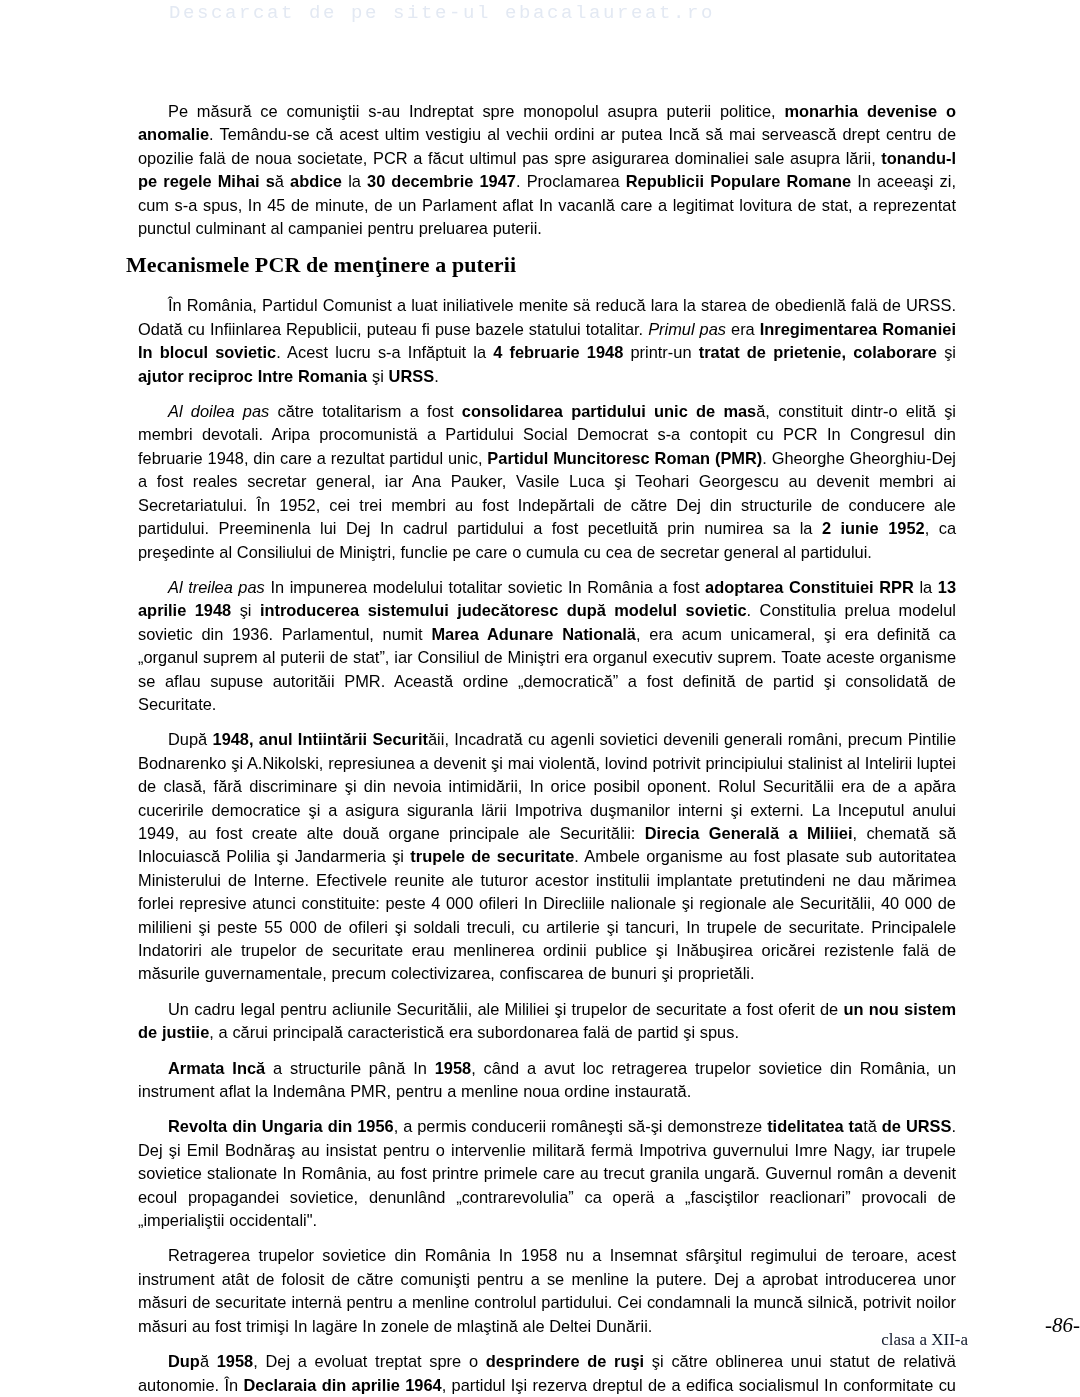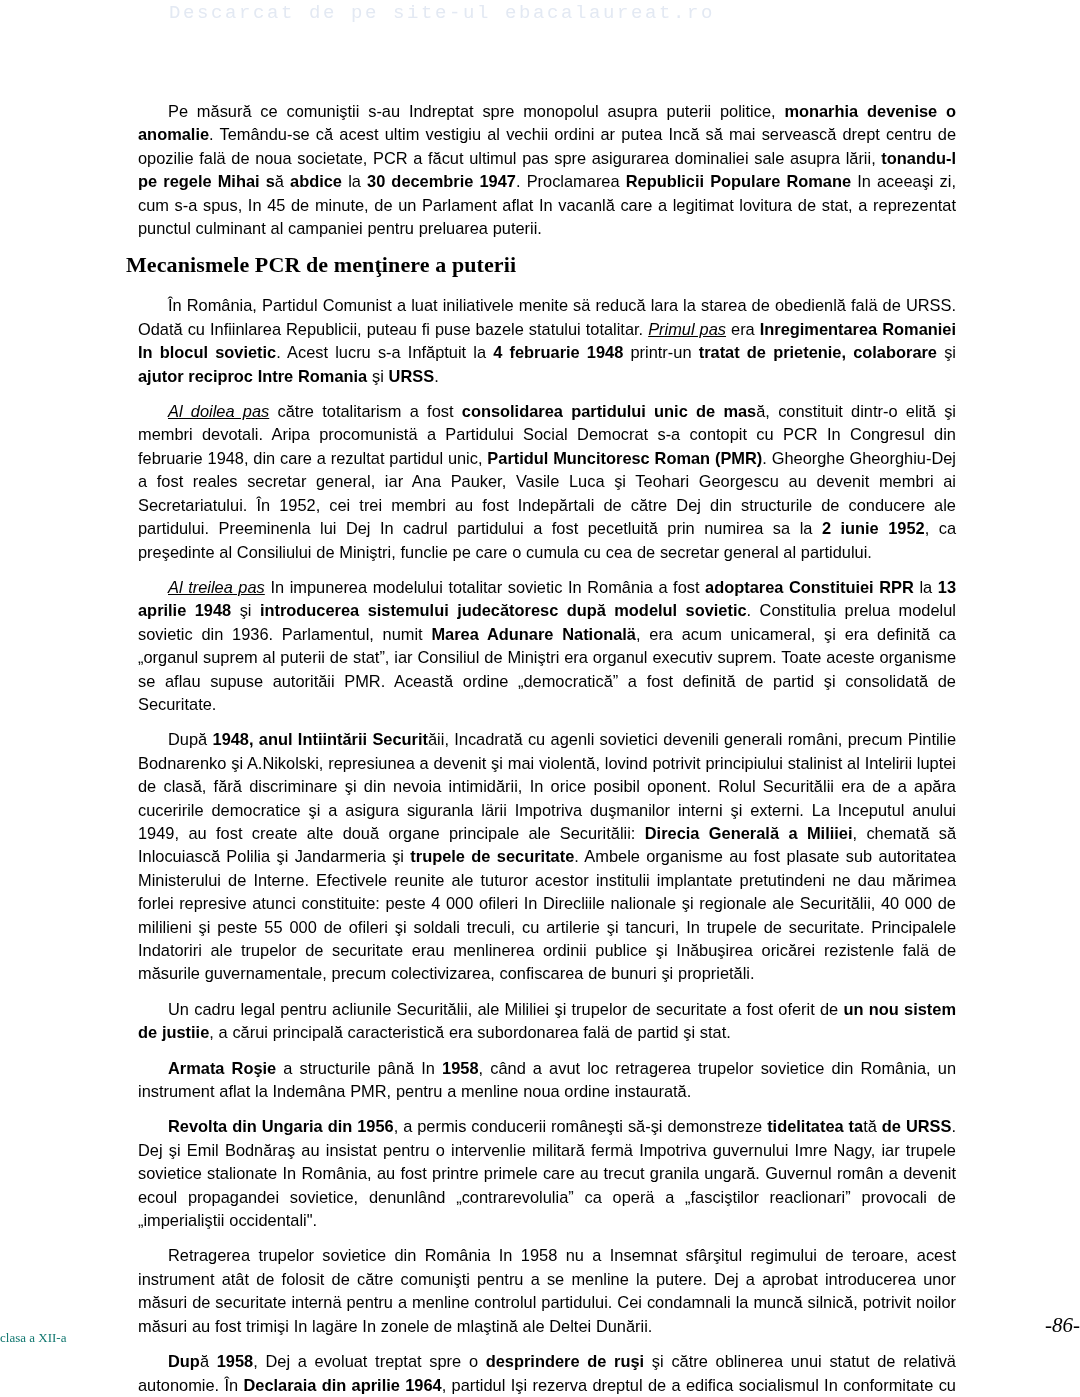--- a/index.html
+++ b/index.html
@@ -65,64 +65,65 @@
     font-weight: bold;
     font-size: 22px;
     line-height: 26px;
     margin: 8px 0 16px 0;
     text-align: left;
     text-indent: 0;
     letter-spacing: 0.1px;
   }
 
   b { font-weight: bold; }
-  i { font-style: italic; text-decoration: underline; }
+  i { font-style: italic; }
 
   
   .page-number {
     position: absolute;
     left: 0;
     top: 1313px;
     width: 1080px;
     text-align: right;
     font-family: "Liberation Serif", serif;
     font-size: 21px;
     color: #000;
     font-style: italic;
   }
   .footer-note {
     position: absolute;
     left: 0;
     top: 1330px;
     width: 968px;
+    text-align: right;
     font-family: "Liberation Serif", serif;
-    font-size: 13px;
-    color: #0f766e;
+    font-size: 17px;
+    color: #0f172a;
   }
 </style>
 </head>
 <body>
 
 <div class="page">
 
   <div class="watermark" style="color: rgb(227, 233, 243);">Descarcat de pe site-ul ebacalaureat.ro</div>
 
   <div class="content">
 
 
     <p class="body indent"><span>Pe măsură  ce comuniştii s-au Indreptat spre monopolul asupra puterii politice, </span><b>monarhia devenise o anomalie</b><span>. Temându-se că acest ultim vestigiu al vechii ordini ar putea Incă să mai servească drept centru de opozilie falä  de noua societate, PCR a făcut  ultimul pas spre asigurarea dominaliei sale asupra lării, </span><b>tonandu-l pe regele Mihai s</b><span>ă</span><b> abdice</b><span> la </span><b>30 decembrie 1947</b><span>. Proclamarea </span><b>Republicii Populare Romane</b><span> In aceeaşi zi, cum s-a spus, In 45 de minute, de un Parlament aflat In vacanlă care a legitimat lovitura de stat, a reprezentat punctul culminant al campaniei pentru preluarea puterii.</span></p>
 
     <h2 class="section-heading">Mecanismele PCR de menţinere a puterii</h2>
 
     <p class="body indent"><span>În România, Partidul Comunist a luat iniliativele menite sä  reducă  lara la starea de obedienlă falä de URSS. Odată cu Infiinlarea Republicii, puteau fi puse bazele statului totalitar. </span><i>Primul pas</i><span> era </span><b>Inregimentarea Romaniei In blocul sovietic</b><span>. Acest lucru s-a Infăptuit la </span><b>4 februarie 1948</b><span> printr-un </span><b>tratat de prietenie, colaborare</b><span> şi </span><b>ajutor reciproc Intre Romania</b><span> şi </span><b>URSS</b><span>.</span></p>
     <p class="body indent"><i>Al doilea pas</i><span> către totalitarism a fost </span><b>consolidarea partidului unic de mas</b><span>ă</span><span>, constituit dintr-o elită şi membri devotali. Aripa procomunistä a Partidului Social Democrat s-a contopit cu PCR In Congresul din februarie 1948, din care a rezultat partidul unic, </span><b>Partidul Muncitoresc Roman (PMR)</b><span>. Gheorghe Gheorghiu-Dej a fost reales secretar general, iar Ana Pauker, Vasile Luca şi Teohari Georgescu au devenit membri ai Secretariatului. În 1952, cei trei membri au fost Indepărtali de către Dej din structurile de conducere ale partidului. Preeminenla lui Dej In cadrul partidului a fost pecetluită prin numirea sa la </span><b>2 iunie 1952</b><span>, ca preşedinte al Consiliului de Miniştri, funclie pe care o cumula cu cea de secretar general al partidului.</span></p>
     <p class="body indent"><i>Al treilea pas</i><span> In impunerea modelului totalitar sovietic In România a fost </span><b>adoptarea Constituiei RPR</b><span> la </span><b>13 aprilie 1948</b><span> şi </span><b>introducerea sistemului judecătoresc după modelul sovietic</b><span>. Constitulia prelua modelul sovietic din 1936. Parlamentul, numit </span><b>Marea Adunare Nationalä</b><span>, era acum unicameral, şi era definită ca „organul suprem al puterii de stat”, iar Consiliul de Miniştri era organul executiv suprem. Toate aceste organisme se aflau supuse autorităii PMR. Această ordine „democratică” a fost definită de partid şi consolidată de Securitate.</span></p>
     <p class="body indent"><span>După </span><b>1948, anul Intiintării Securit</b><span>ăii</span><span>, Incadrată cu agenli sovietici devenili generali români, precum Pintilie Bodnarenko şi A.Nikolski, represiunea a devenit şi mai violentă, lovind potrivit principiului stalinist al Intelirii luptei de clasă, fără  discriminare şi din nevoia intimidării, In orice posibil oponent. Rolul Securitălii era de a apăra  cuceririle democratice şi a asigura siguranla lärii  Impotriva duşmanilor interni şi externi. La Inceputul anului 1949, au fost create alte două organe principale ale Securitălii: </span><b>Direcia Generală a Miliiei</b><span>, chemată să Inlocuiască Polilia şi Jandarmeria şi </span><b>trupele de securitate</b><span>. Ambele organisme au fost plasate sub autoritatea Ministerului de Interne. Efectivele reunite ale tuturor acestor institulii implantate pretutindeni ne dau mărimea forlei represive atunci constituite: peste 4 000 ofileri In Direcliile nalionale şi regionale ale Securitălii, 40 000 de mililieni şi peste 55 000 de ofileri şi soldali treculi, cu artilerie şi tancuri, In trupele de securitate. Principalele Indatoriri ale trupelor de securitate erau menlinerea ordinii publice şi Inăbuşirea oricărei rezistenle falä de măsurile guvernamentale, precum colectivizarea, confiscarea de bunuri şi proprietăli.</span></p>
-    <p class="body indent"><span>Un cadru legal pentru acliunile Securitălii, ale Mililiei şi trupelor de securitate a fost oferit de </span><b>un nou sistem de justiie</b><span>, a cărui principală caracteristică era subordonarea falä de partid şi stat.</span></p>
-    <p class="body indent"><b>Armata Roşie</b><span> a structurile până In </span><b>1958</b><span>, când a avut loc retragerea trupelor sovietice din România, un instrument aflat la Indemâna PMR, pentru a menline noua ordine instaurată.</span></p>
+    <p class="body indent"><span>Un cadru legal pentru acliunile Securitălii, ale Mililiei şi trupelor de securitate a fost oferit de </span><b>un nou sistem de justiie</b><span>, a cărui principală caracteristică era subordonarea falä de partid şi spus.</span></p>
+    <p class="body indent"><b>Armata Incă</b><span> a structurile până In </span><b>1958</b><span>, când a avut loc retragerea trupelor sovietice din România, un instrument aflat la Indemâna PMR, pentru a menline noua ordine instaurată.</span></p>
     <p class="body indent"><b>Revolta din Ungaria din 1956</b><span>, a permis conducerii româneşti să-şi demonstreze </span><b>tidelitatea ta</b><span>tă</span><b> de URSS</b><span>. Dej şi Emil Bodnăraş au insistat pentru o intervenlie militară fermä Impotriva guvernului Imre Nagy, iar trupele sovietice stalionate In România, au fost printre primele care au trecut granila ungară. Guvernul român a devenit ecoul propagandei sovietice, denunlând „contrarevolulia” ca operä a „fasciştilor reaclionari” provocali de „imperialiştii occidentali".</span></p>
     <p class="body indent"><span>Retragerea trupelor sovietice din România In 1958 nu a Insemnat sfârşitul regimului de teroare, acest instrument atât de folosit de către comunişti pentru a se menline la putere. Dej a aprobat introducerea unor măsuri de securitate internä pentru a menline controlul partidului. Cei condamnali la muncă silnică, potrivit noilor măsuri au fost trimişi In lagäre In zonele de mlaştină ale Deltei Dunării.</span></p>
     <p class="body indent"><b>Dup</b><span>ă </span><b>1958</b><span>, Dej a evoluat treptat spre o </span><b>desprindere de ruşi</b><span> şi către oblinerea unui statut de relativä autonomie. În </span><b>Declaraia din aprilie 1964</b><span>, partidul Işi rezerva dreptul de a edifica socialismul In conformitate cu realitălile nalionale. Acest act impunea linia nalională a comunismului românesc, marcând tendinlele de independenlă falä de Moscova.</span></p>
     <p class="body indent"><b>Preluarea conducerii de c</b><span>ă</span><b>tre Nicolae Ceauşescu</b><span> s-a caracterizat printr-o perioadă (1965-1974) de destindere internă şi externă. În </span><b>1965</b><span> la </span><b>Congresul al IX-lea al partidului</b><span>, acesta </span><b>revine la denumirea de Partid Comunist</b><span> şi </span><b>s-a elaborat o nou</b><span>ă</span><b> Constituie prin care Romania devenea Republic</b><span>ă</span><b> Socialist</b><span>ă.</span></p>
 
   </div>
 
   <div class="page-number">-86-</div>
 
   <div class="footer-note">clasa a XII-a</div>

